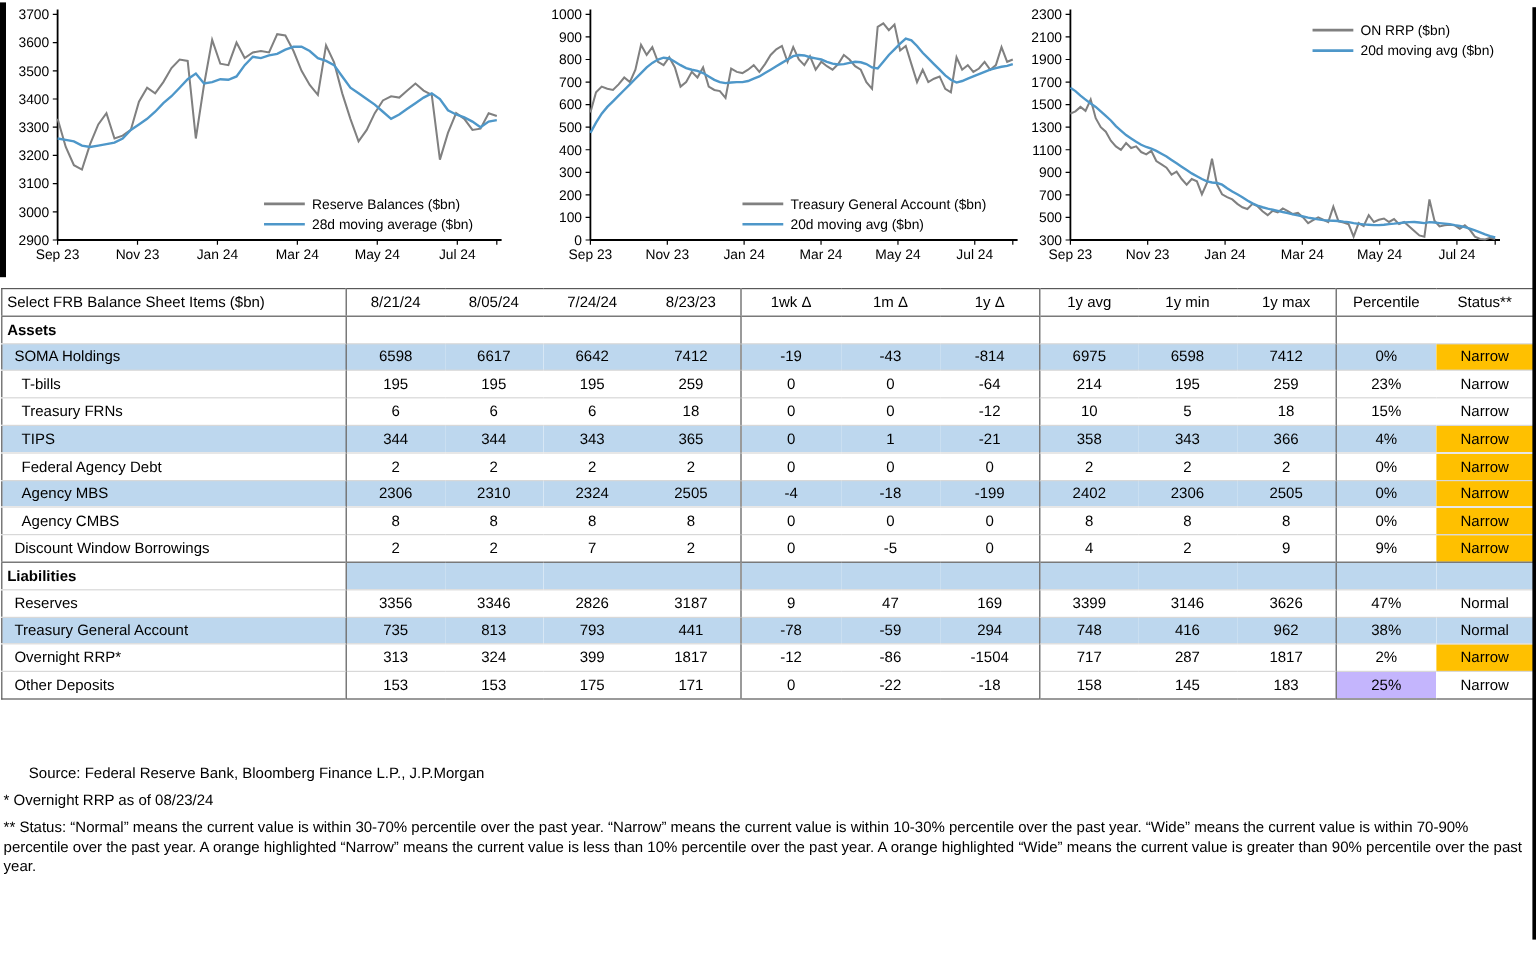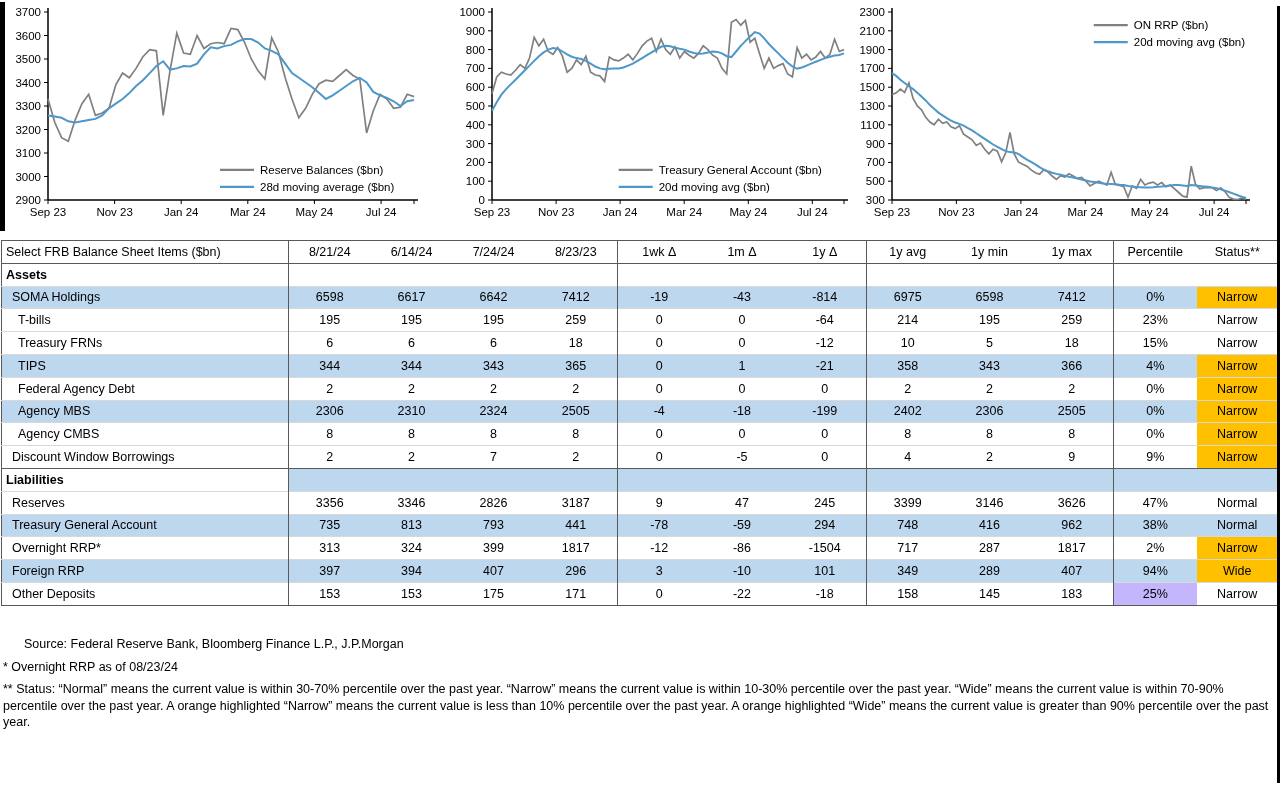--- a/index.html
+++ b/index.html
@@ -178,21 +178,21 @@
       <col style="width:82px">
       <col style="width:82px">
       <col style="width:83px">
       <col style="width:83px">
       <col style="width:82px">
     </colgroup>
     <thead>
       <tr>
         <th class="first ">Select FRB Balance Sheet Items ($bn)</th>
         <th class=" gb">8/21/24</th>
-        <th class=" ">6/14/24</th>
+        <th class=" ">8/05/24</th>
         <th class=" ">7/24/24</th>
         <th class=" ">8/23/23</th>
         <th class=" gb">1wk Δ</th>
         <th class=" ">1m Δ</th>
         <th class=" ">1y Δ</th>
         <th class=" gb">1y avg</th>
         <th class=" ">1y min</th>
         <th class=" ">1y max</th>
         <th class=" gb">Percentile</th>
         <th class=" ">Status**</th>
@@ -350,21 +350,21 @@
         <td class="" style="background:#BDD7EE"></td>
       </tr>
       <tr class="hair">
         <td class="lab ind1 " style="background:#fff">Reserves</td>
         <td class="gb" style="background:#fff">3356</td>
         <td class="" style="background:#fff">3346</td>
         <td class="" style="background:#fff">2826</td>
         <td class="" style="background:#fff">3187</td>
         <td class="gb" style="background:#fff">9</td>
         <td class="" style="background:#fff">47</td>
-        <td class="" style="background:#fff">245</td>
+        <td class="" style="background:#fff">169</td>
         <td class="gb" style="background:#fff">3399</td>
         <td class="" style="background:#fff">3146</td>
         <td class="" style="background:#fff">3626</td>
         <td class="gb" style="background:#fff">47%</td>
         <td class="" style="background:#fff">Normal</td>
       </tr>
       <tr class="hair">
         <td class="lab ind1 " style="background:#BDD7EE">Treasury General Account</td>
         <td class="gb" style="background:#BDD7EE">735</td>
         <td class="" style="background:#BDD7EE">813</td>
@@ -388,35 +388,20 @@
         <td class="gb" style="background:#fff">-12</td>
         <td class="" style="background:#fff">-86</td>
         <td class="" style="background:#fff">-1504</td>
         <td class="gb" style="background:#fff">717</td>
         <td class="" style="background:#fff">287</td>
         <td class="" style="background:#fff">1817</td>
         <td class="gb" style="background:#fff">2%</td>
         <td class="" style="background:#FFC000">Narrow</td>
       </tr>
       <tr class="hair">
-        <td class="lab ind1 " style="background:#BDD7EE">Foreign RRP</td>
-        <td class="gb" style="background:#BDD7EE">397</td>
-        <td class="" style="background:#BDD7EE">394</td>
-        <td class="" style="background:#BDD7EE">407</td>
-        <td class="" style="background:#BDD7EE">296</td>
-        <td class="gb" style="background:#BDD7EE">3</td>
-        <td class="" style="background:#BDD7EE">-10</td>
-        <td class="" style="background:#BDD7EE">101</td>
-        <td class="gb" style="background:#BDD7EE">349</td>
-        <td class="" style="background:#BDD7EE">289</td>
-        <td class="" style="background:#BDD7EE">407</td>
-        <td class="gb" style="background:#BDD7EE">94%</td>
-        <td class="" style="background:#FFC000">Wide</td>
-      </tr>
-      <tr class="hair">
         <td class="lab ind1 " style="background:#fff">Other Deposits</td>
         <td class="gb" style="background:#fff">153</td>
         <td class="" style="background:#fff">153</td>
         <td class="" style="background:#fff">175</td>
         <td class="" style="background:#fff">171</td>
         <td class="gb" style="background:#fff">0</td>
         <td class="" style="background:#fff">-22</td>
         <td class="" style="background:#fff">-18</td>
         <td class="gb" style="background:#fff">158</td>
         <td class="" style="background:#fff">145</td>

